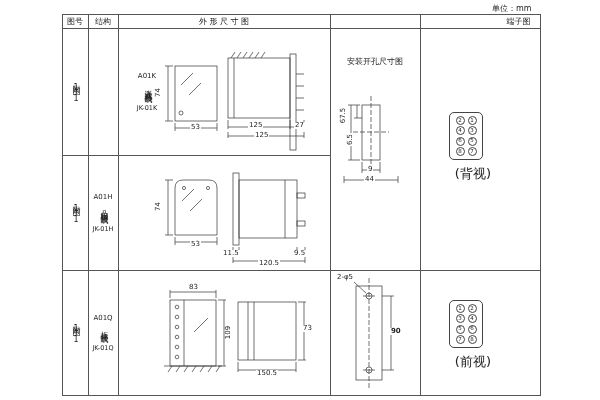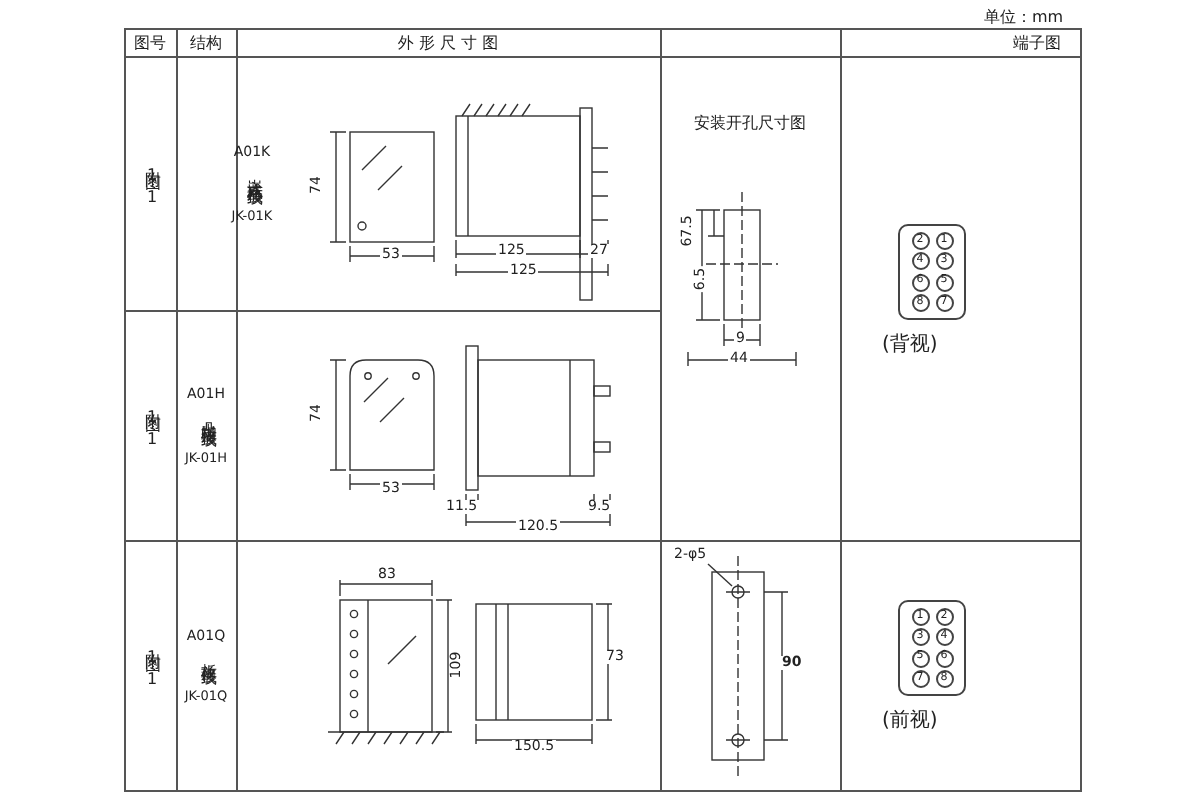--- a/index.html
+++ b/index.html
@@ -18,21 +18,21 @@
   .struct .code{font-size:6.5px;white-space:nowrap;margin-top:12px;}
   .dim{position:absolute;font-size:7px;line-height:1;white-space:nowrap;background:#fff;padding:0 1px;}
   .dimr{transform:rotate(-90deg);transform-origin:center;}
   svg.draw{position:absolute;}
   .tblock{position:absolute;border:1px solid #444;border-radius:5px;display:grid;
           grid-template-columns:1fr 1fr;align-content:space-evenly;justify-items:center;
           box-sizing:border-box;padding:2px 4px;background:#fff;}
   .term{width:9px;height:9px;border:1px solid #444;border-radius:50%;display:flex;
         align-items:center;justify-content:center;font-size:5.5px;line-height:1;
         box-sizing:border-box;color:#222;}
-  .cap{position:absolute;font-size:10px;text-align:left;white-space:nowrap;}
+  .cap{position:absolute;font-size:13px;text-align:right;white-space:nowrap;}
   .unit{position:absolute;font-size:8px;white-space:nowrap;}
 </style>
 </head>
 <body>
 
 <div class="page">
 
   <span class="unit" style="left:492px;top:3px;">单位：mm</span>
 
   <div class="frame" style="left:62px;top:14px;width:479px;height:382px;"></div>
@@ -53,21 +53,21 @@
   <div class="cell" style="left:62px;top:28px;width:26px;height:127px;">
     <span class="vtext figno">附图11</span>
   </div>
   <div class="cell" style="left:62px;top:155px;width:26px;height:115px;">
     <span class="vtext figno">附图11</span>
   </div>
   <div class="cell" style="left:62px;top:270px;width:26px;height:126px;">
     <span class="vtext figno">附图11</span>
   </div>
 
-  <div class="cell struct" style="left:72px;top:28px;width:30px;height:127px;padding-left:39px;">
+  <div class="cell struct" style="left:93px;top:28px;width:30px;height:127px;padding-left:39px;">
     <span class="model">A01K</span>
     <span class="vtext desc">嵌入式后接线</span>
     <span class="code">JK-01K</span>
   </div>
   <div class="cell struct" style="left:88px;top:155px;width:30px;height:115px;">
     <span class="model">A01H</span>
     <span class="vtext desc">凸出板后接线</span>
     <span class="code">JK-01H</span>
   </div>
   <div class="cell struct" style="left:88px;top:270px;width:30px;height:126px;">

